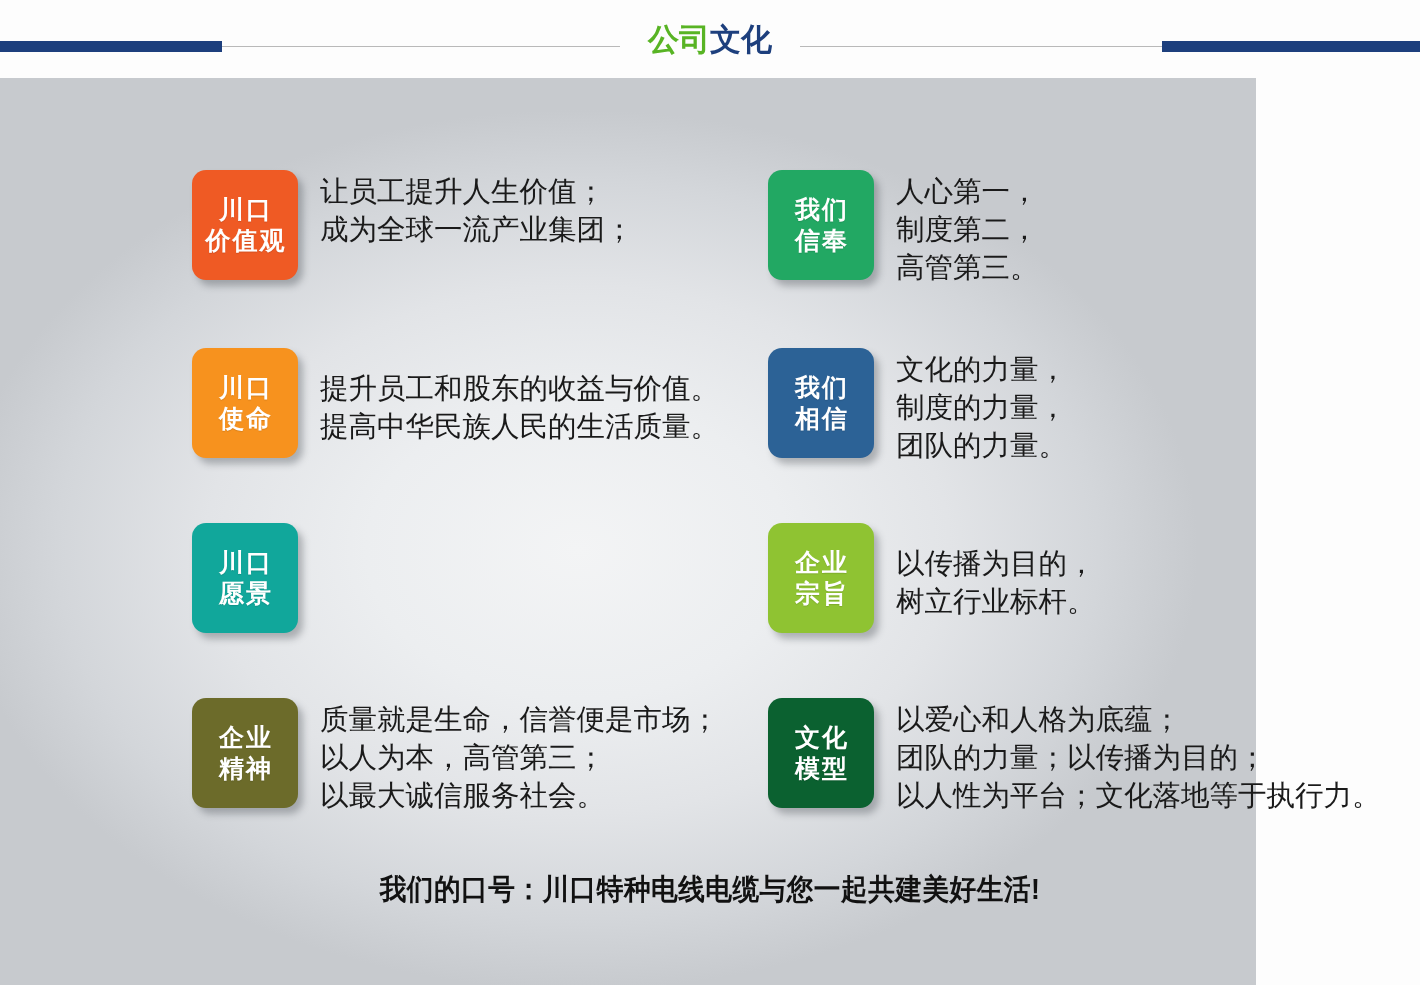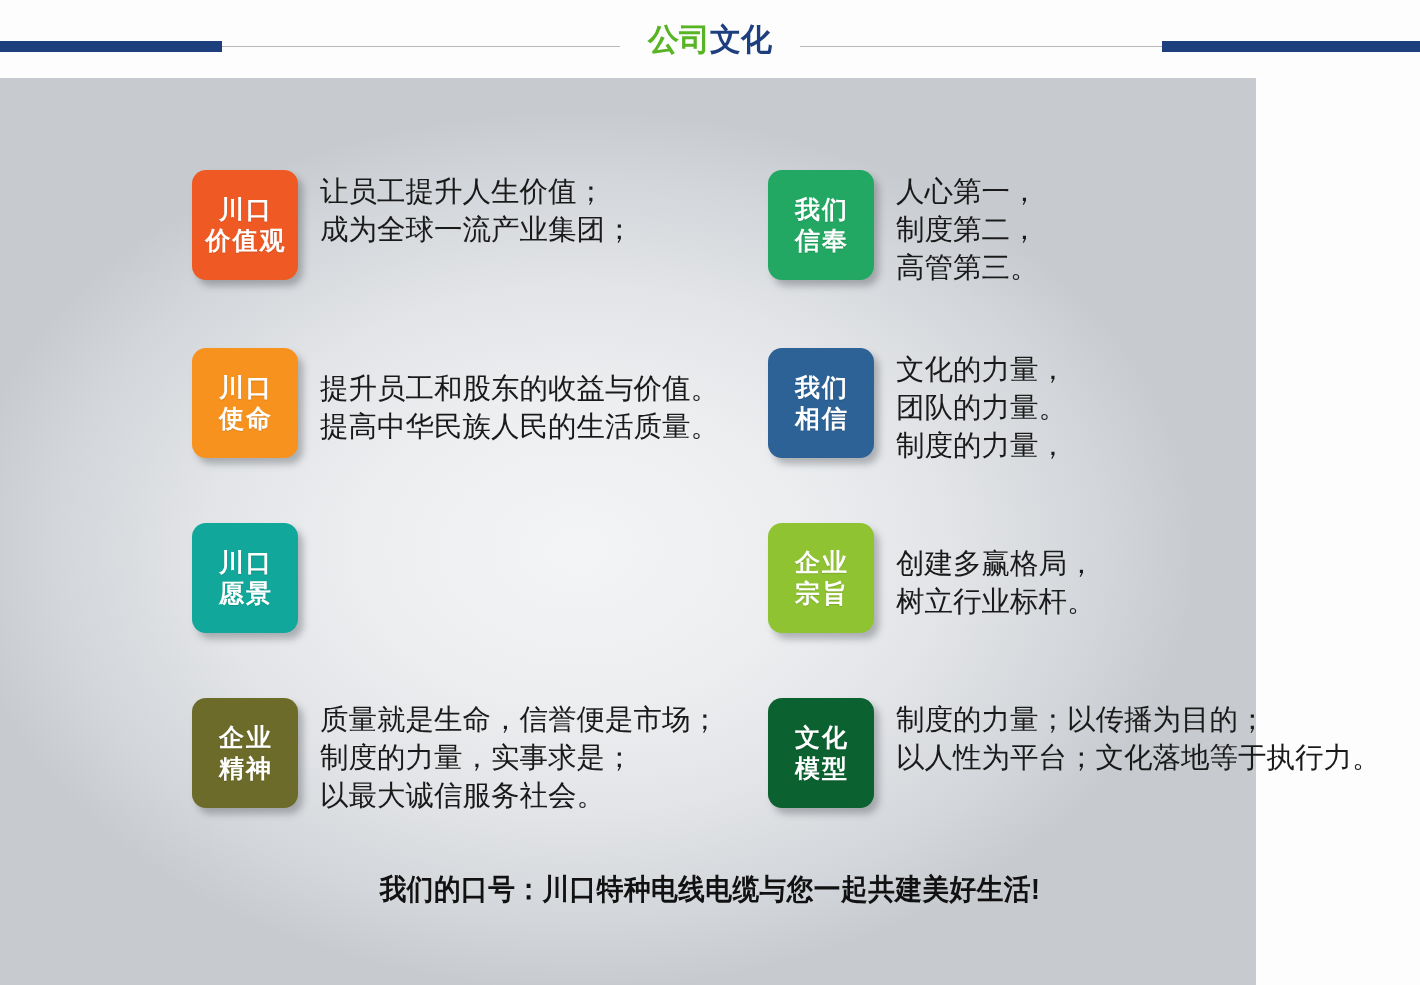--- a/index.html
+++ b/index.html
@@ -192,62 +192,63 @@
       </div>
     </div>
 
     <div class="card" style="left:768px; top:270px;">
       <div class="badge" style="background: rgb(44, 98, 150);">
         <span class="badge-line">我们</span>
         <span class="badge-line">相信</span>
       </div>
       <div class="card-text txt-c">
         <span class="tline">文化的力量，</span>
+        <span class="tline">制度的力量，</span>
         <span class="tline">团队的力量。</span>
-        <span class="tline">制度的力量，</span>
       </div>
     </div>
 
     <div class="card" style="left:192px; top:445px;">
       <div class="badge" style="background: rgb(17, 167, 155);">
         <span class="badge-line">川口</span>
         <span class="badge-line">愿景</span>
       </div>
     </div>
 
     <div class="card" style="left:768px; top:445px;">
       <div class="badge" style="background: rgb(143, 195, 50);">
         <span class="badge-line">企业</span>
         <span class="badge-line">宗旨</span>
       </div>
       <div class="card-text txt-m">
-        <span class="tline">创建多赢格局，</span>
+        <span class="tline">以传播为目的，</span>
         <span class="tline">树立行业标杆。</span>
       </div>
     </div>
 
     <div class="card" style="left:192px; top:620px;">
       <div class="badge" style="background: rgb(108, 107, 42);">
         <span class="badge-line">企业</span>
         <span class="badge-line">精神</span>
       </div>
       <div class="card-text txt-c">
         <span class="tline">质量就是生命，信誉便是市场；</span>
-        <span class="tline">制度的力量，实事求是；</span>
+        <span class="tline">以人为本，高管第三；</span>
         <span class="tline">以最大诚信服务社会。</span>
       </div>
     </div>
 
     <div class="card" style="left:768px; top:620px;">
       <div class="badge" style="background: rgb(11, 97, 48);">
         <span class="badge-line">文化</span>
         <span class="badge-line">模型</span>
       </div>
       <div class="card-text txt-c">
-        <span class="tline">制度的力量；以传播为目的；</span>
+        <span class="tline">以爱心和人格为底蕴；</span>
+        <span class="tline">团队的力量；以传播为目的；</span>
         <span class="tline">以人性为平台；文化落地等于执行力。</span>
       </div>
     </div>
 
   </div>
 
   <div class="slogan">我们的口号：川口特种电线电缆与您一起共建美好生活!</div>
 
 </div>
 

